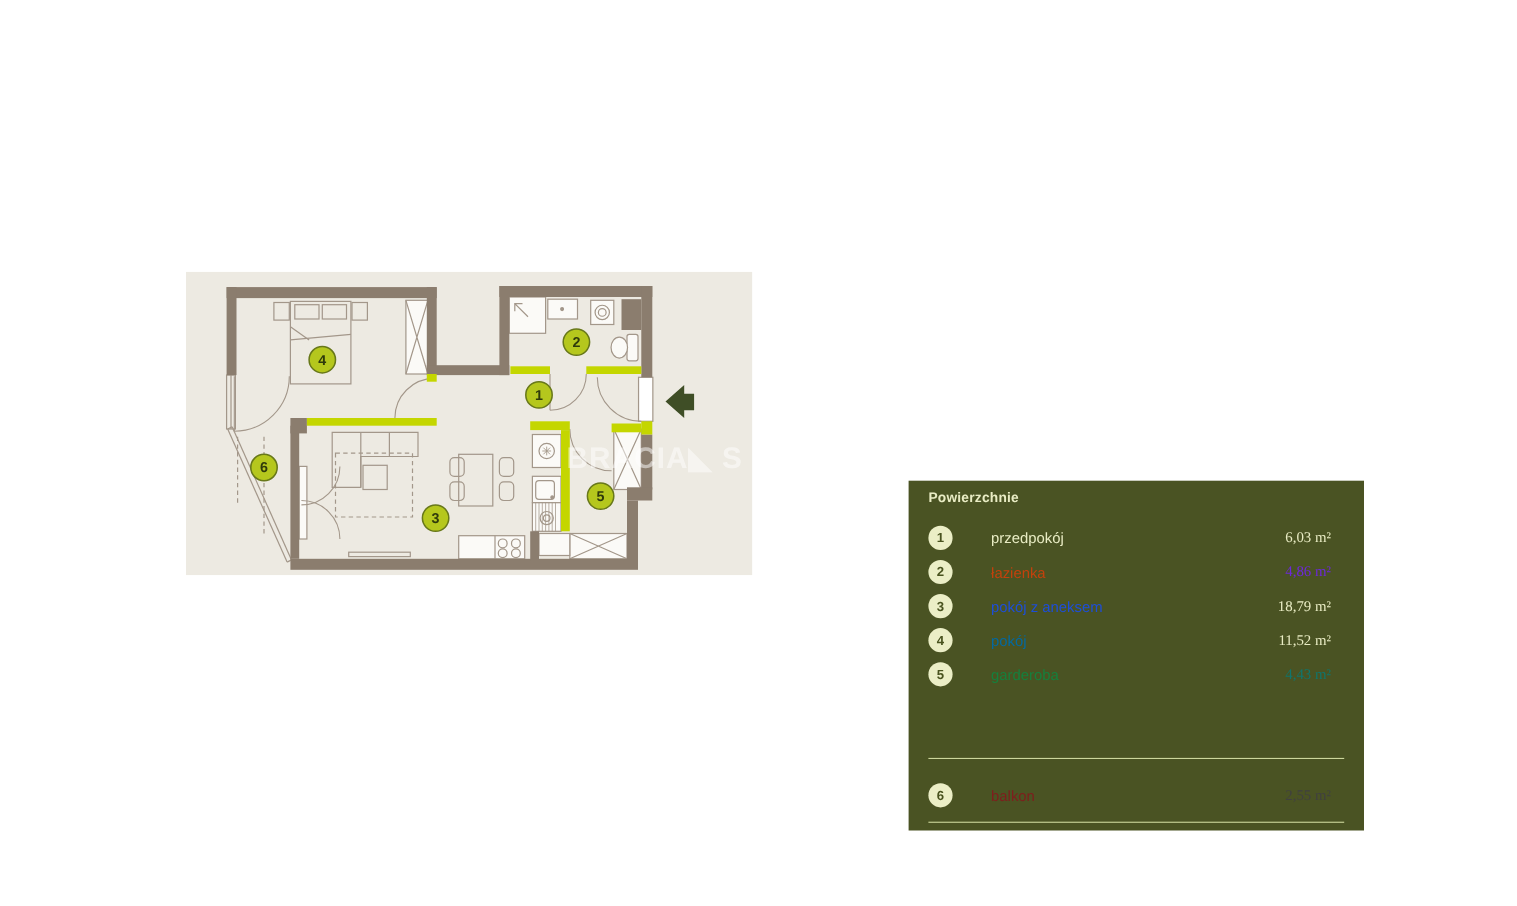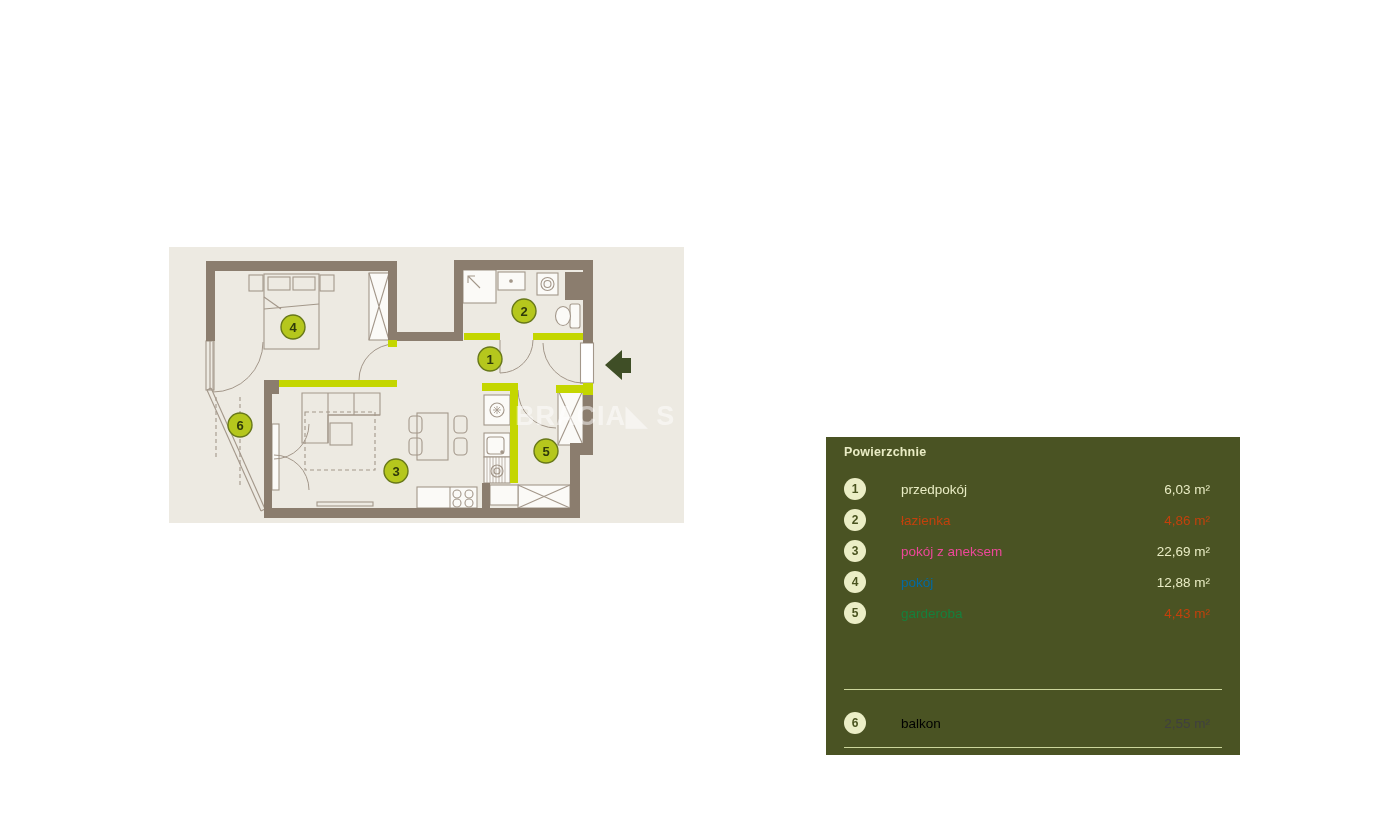--- a/index.html
+++ b/index.html
@@ -10,21 +10,21 @@
   #plan-wrap{position:absolute;left:169px;top:247px;width:515px;height:276px;}
 
   
   #legend{position:absolute;left:826px;top:437px;width:414px;height:318px;text-align:center;}
   #legend .panel-bg{position:absolute;inset:0;}
   #legend .title{position:absolute;left:18px;top:8px;font-size:12.5px;font-weight:bold;letter-spacing:.2px;}
   .leg-row{position:absolute;left:18px;right:30px;height:24px;display:flex;align-items:center;}
   .leg-circle{width:22px;height:22px;border-radius:50%;display:flex;align-items:center;justify-content:center;
     font-size:12px;font-weight:bold;flex:0 0 22px;}
   .leg-label{margin-left:35px;font-size:13.5px;}
-  .leg-area{margin-left:auto;font-size:13.5px;}
+  .leg-area{margin-left:auto;font-size:13.5px;font-family:Liberation Serif, serif;}
   .leg-divider{position:absolute;left:18px;right:18px;height:1px;}
 </style>
 </head>
 <body>
 
 <div id="stage">
 
   <div id="plan-wrap">
     <svg viewBox="0 0 515 276" width="515" height="276" xmlns="http://www.w3.org/2000/svg">
 
@@ -211,45 +211,45 @@
 
     <div class="leg-row" style="top:40px">
       <div class="leg-circle" style="background:#ebeec6;color:#49531f">1</div>
       <div class="leg-label" style="color:#e9ecc4">przedpokój</div>
       <div class="leg-area" style="color:#e9ecc4">6,03 m²</div>
     </div>
 
     <div class="leg-row" style="top:71px">
       <div class="leg-circle" style="background:#ebeec6;color:#49531f">2</div>
       <div class="leg-label" style="color:#c2410c">łazienka</div>
-      <div class="leg-area" style="color:#c2410c">4,86 m²</div>
+      <div class="leg-area" style="color:#6d28d9">4,86 m²</div>
     </div>
 
     <div class="leg-row" style="top:102px">
       <div class="leg-circle" style="background:#ebeec6;color:#49531f">3</div>
-      <div class="leg-label" style="color:#ec4899">pokój z aneksem</div>
-      <div class="leg-area" style="color:#e9ecc4">22,69 m²</div>
+      <div class="leg-label" style="color:#1d4ed8">pokój z aneksem</div>
+      <div class="leg-area" style="color:#e9ecc4">18,79 m²</div>
     </div>
 
     <div class="leg-row" style="top:133px">
       <div class="leg-circle" style="background:#ebeec6;color:#49531f">4</div>
       <div class="leg-label" style="color:#0369a1">pokój</div>
-      <div class="leg-area" style="color:#e9ecc4">12,88 m²</div>
+      <div class="leg-area" style="color:#e9ecc4">11,52 m²</div>
     </div>
 
     <div class="leg-row" style="top:164px">
       <div class="leg-circle" style="background:#ebeec6;color:#49531f">5</div>
       <div class="leg-label" style="color:#15803d">garderoba</div>
-      <div class="leg-area" style="color:#c2410c">4,43 m²</div>
+      <div class="leg-area" style="color:#0f766e">4,43 m²</div>
     </div>
 
     <div class="leg-divider" style="top:252px;background:#ccd69c"></div>
 
     <div class="leg-row" style="top:274px">
       <div class="leg-circle" style="background:#ebeec6;color:#49531f">6</div>
-      <div class="leg-label" style="color:#000000">balkon</div>
+      <div class="leg-label" style="color:#7f1d1d">balkon</div>
       <div class="leg-area" style="color:#404040">2,55 m²</div>
     </div>
 
     <div class="leg-divider" style="top:310px;background:#ccd69c"></div>
   </div>
 
 </div>
 
 </body></html>

